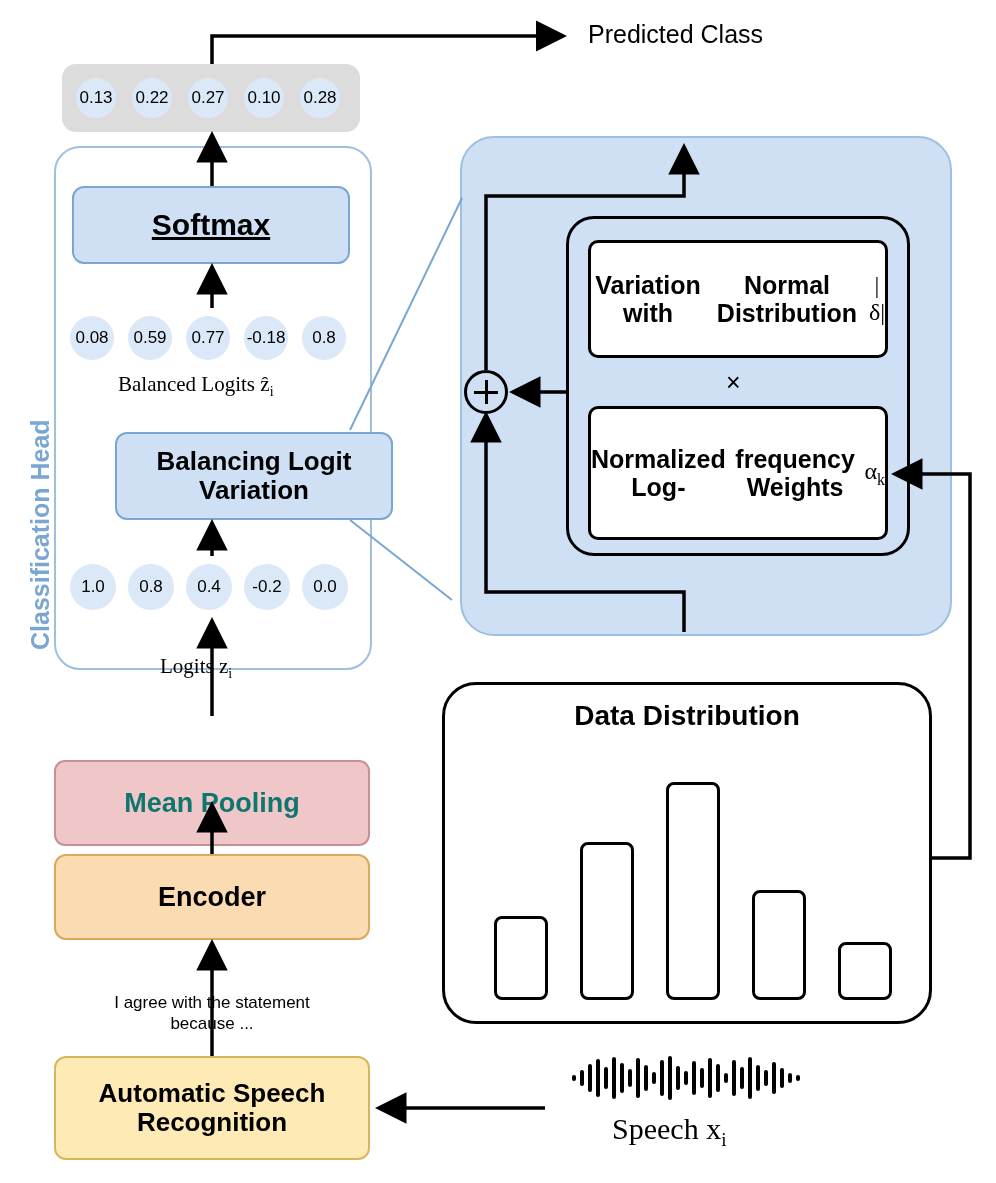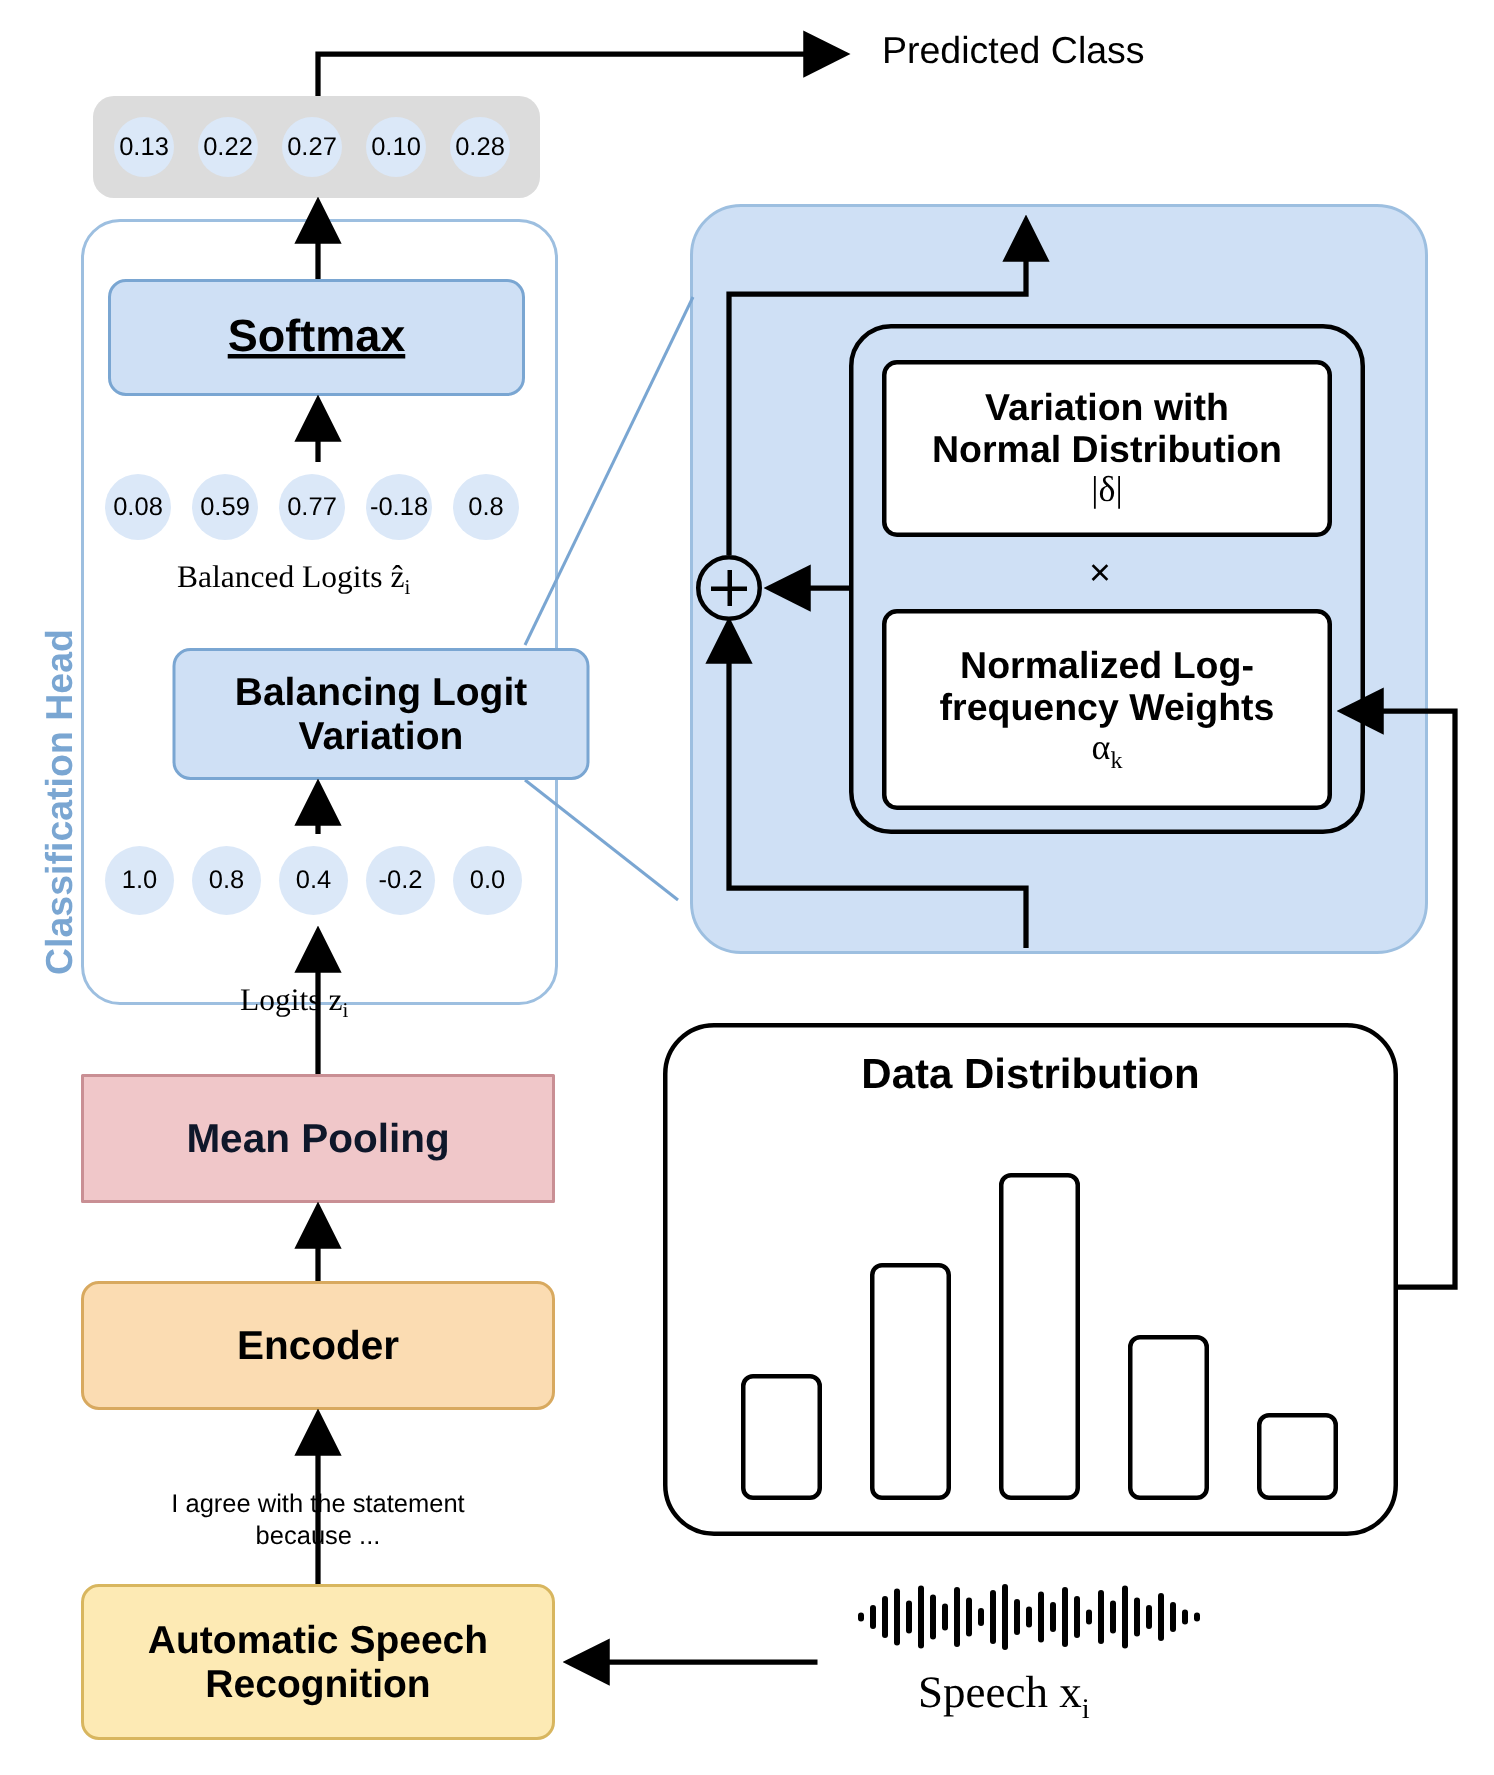--- a/index.html
+++ b/index.html
@@ -54,24 +54,25 @@
     border: 2px solid #7aa6d2;
     border-radius: 12px;
     background: #cfe0f5;
     color: #000;
     font-size: 26px;
     margin-left: 43px;
   }
 
   .meanpool {
     border: 2px solid #c98f94;
-    border-radius: 1px;
+    border-radius: 11px;
     background: #f0c7c9;
-    color: #0f172a;
+    color: #0f766e;
     font-size: 27px;
+    margin-top: 44px;
   }
 
   .encoder {
     border: 2px solid #d8a95f;
     border-radius: 12px;
     background: #fbdcb2;
     color: #000;
     font-size: 27px;
   }
 
@@ -142,21 +143,21 @@
     border-radius: 28px;
     background: #cfe0f5;
   }
 
   .white-box {
     box-sizing: border-box;
     border: 3px solid #000;
     border-radius: 10px;
     background: #ffffff;
     display: flex;
-    flex-direction: column;
+    flex-direction: row;
     align-items: center;
     justify-content: center;
     text-align: center;
     font-weight: bold;
     font-size: 25px;
     line-height: 1.12;
     color: #000;
   }
 
   .dist-panel {

